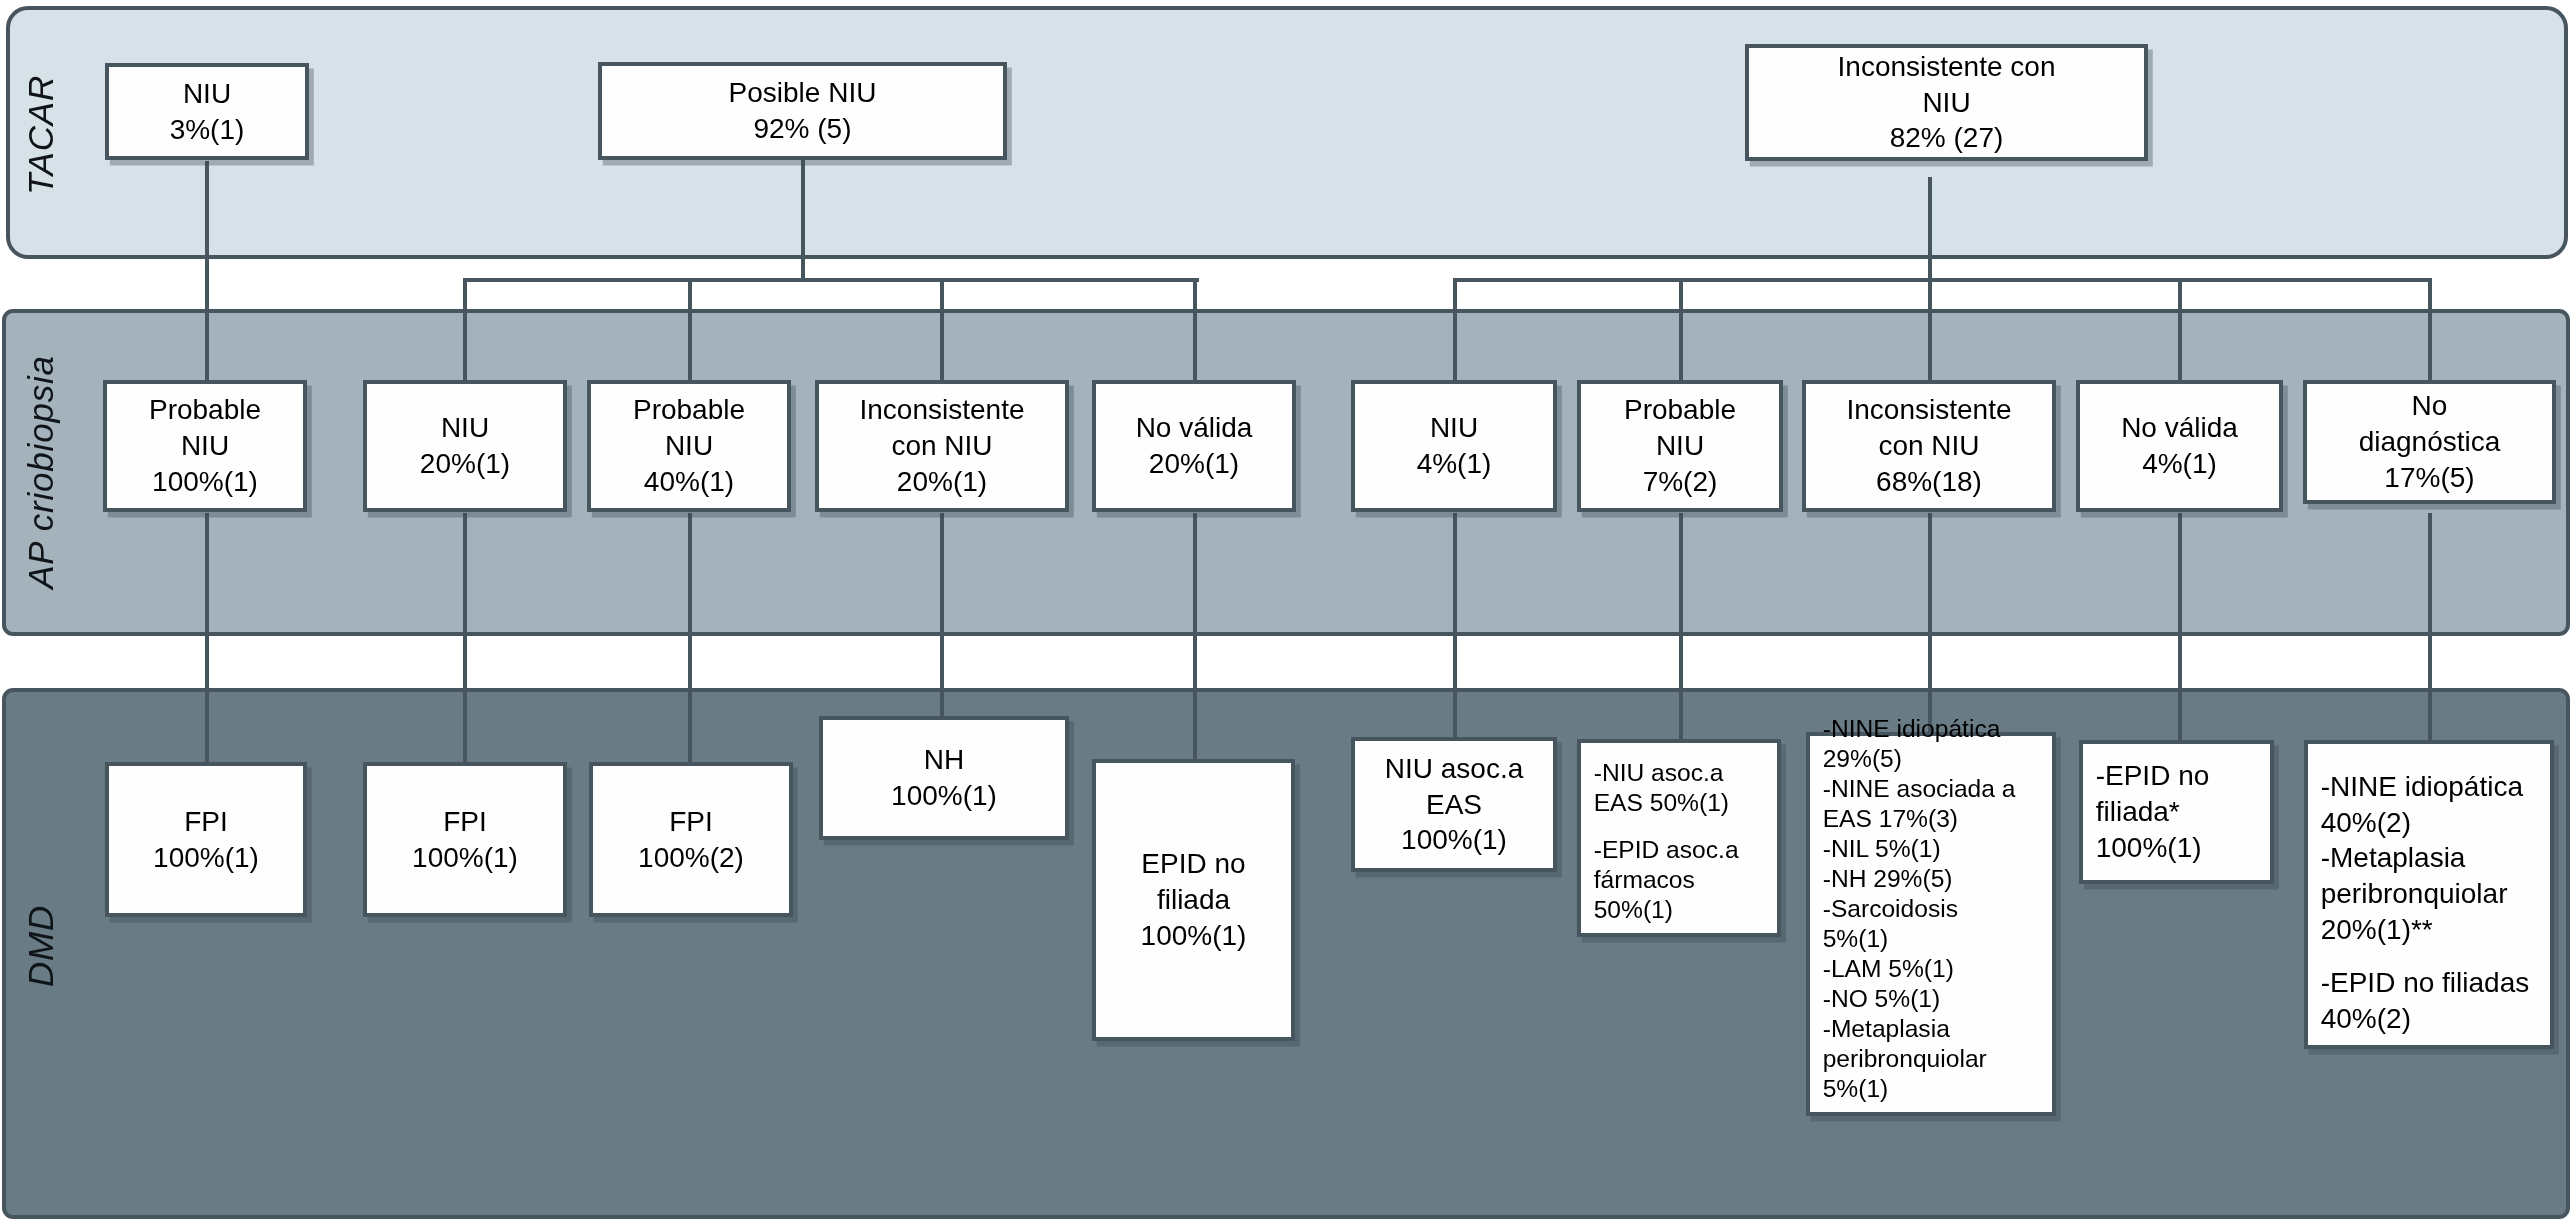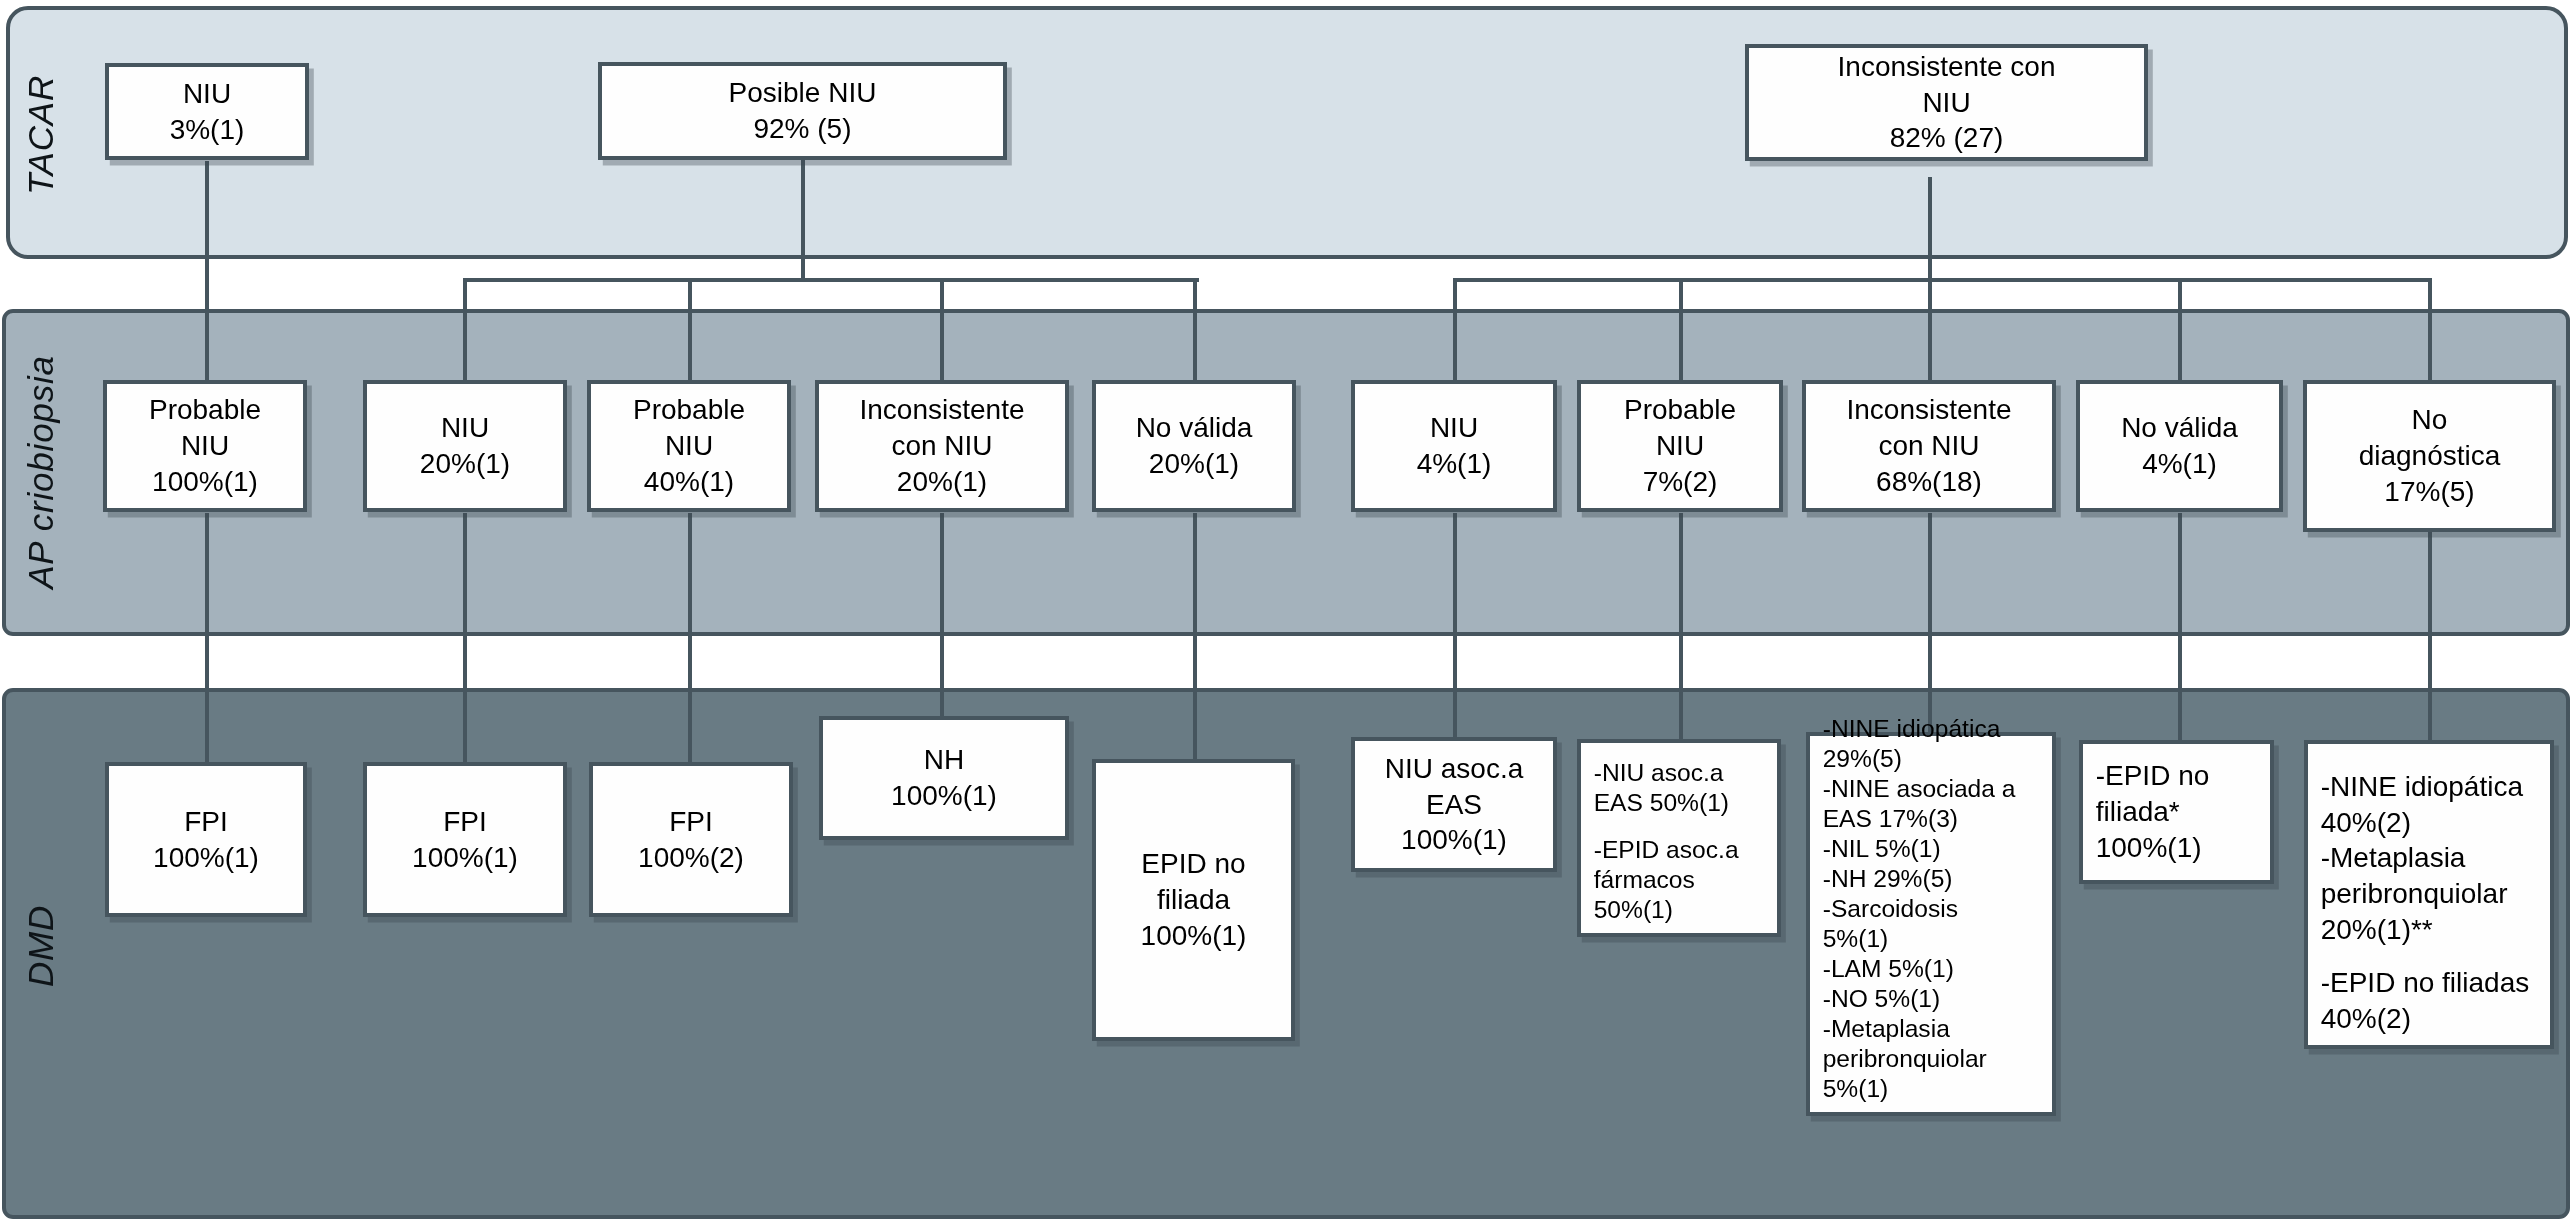--- a/index.html
+++ b/index.html
@@ -154,21 +154,21 @@
   </div>
   <div class="node" style="left:1802px;top:380px;width:254px;height:132px;">
     <span class="txt">Inconsistente
 con NIU
 68%(18)</span>
   </div>
   <div class="node" style="left:2076px;top:380px;width:207px;height:132px;">
     <span class="txt">No válida
 4%(1)</span>
   </div>
-  <div class="node" style="left:2303px;top:380px;width:253px;height:152px;">
+  <div class="node" style="left:2303px;top:380px;width:253px;height:124px;">
     <span class="txt">No
 diagnóstica
 17%(5)</span>
   </div>
 
   <div class="node" style="left:105px;top:762px;width:202px;height:155px;">
     <span class="txt">FPI
 100%(1)</span>
   </div>
   <div class="node" style="left:363px;top:762px;width:204px;height:155px;">

